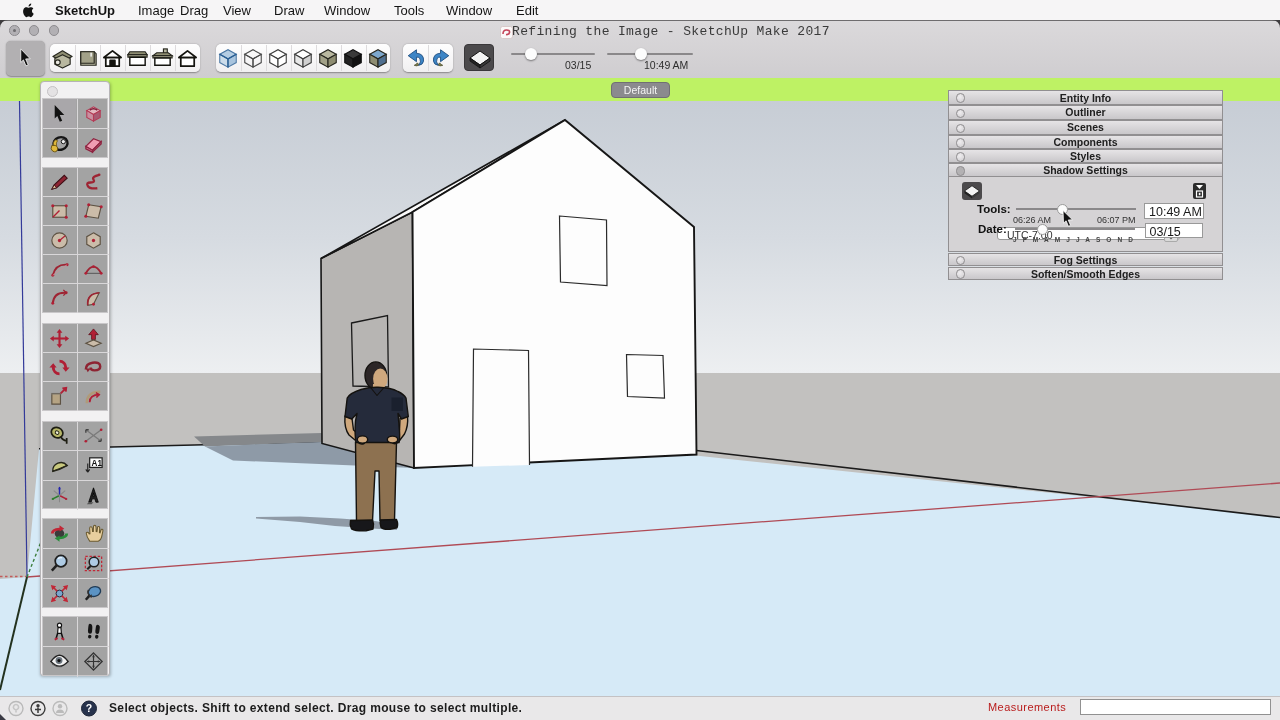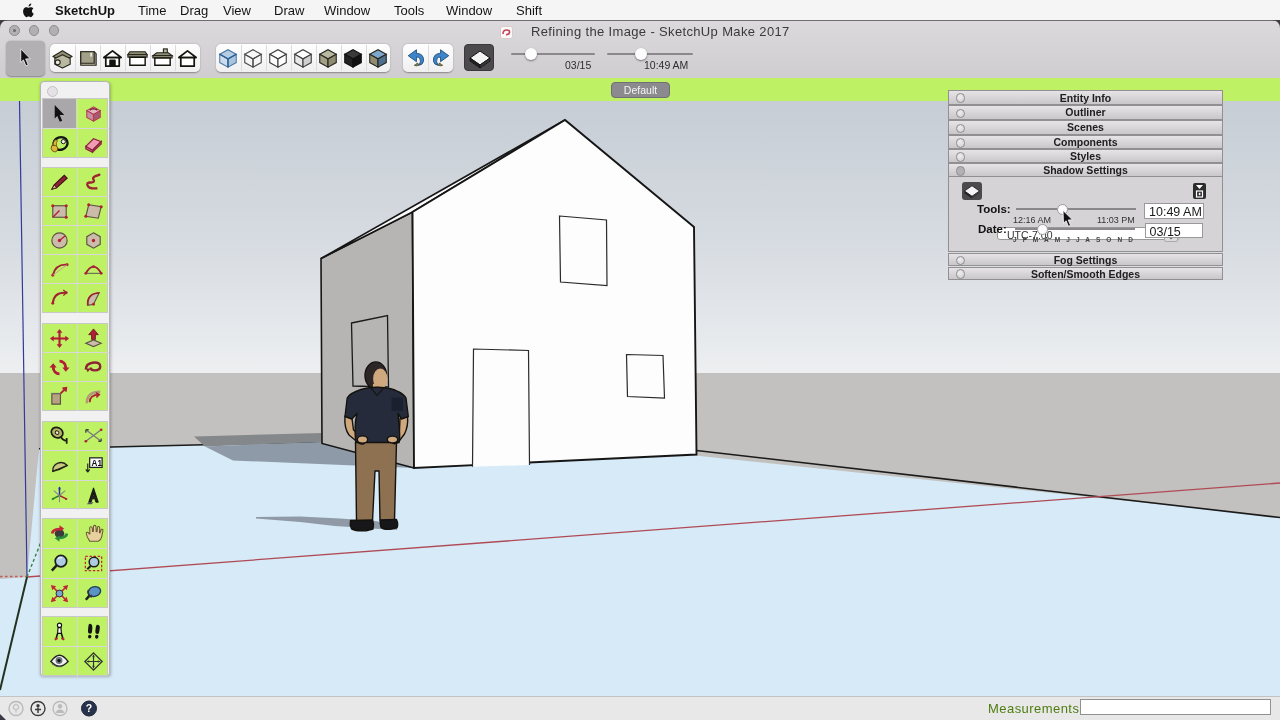--- a/index.html
+++ b/index.html
@@ -2,38 +2,38 @@
 <html><head><meta charset="utf-8">
 <style>
 html,body{margin:0;padding:0;}
 body{width:1280px;height:720px;overflow:hidden;font-family:"Liberation Sans",sans-serif;background:#222;}
 #root{position:absolute;top:0;left:0;width:1280px;height:672px;}
 .abs{position:absolute;}
 #menubar{top:0;left:0;width:1280px;height:20px;background:#f6f5f6;border-bottom:1px solid #6e6c6e;color:#141414;font-size:13px;}
 #menubar .mi{position:absolute;top:2.5px;white-space:nowrap;}
 #titlebar{top:21px;left:0;width:1280px;height:57.5px;background:linear-gradient(#dbd9db,#cfcdd0);border-bottom:1px solid #b2b0b2;box-sizing:border-box;}
 .tl{position:absolute;top:4px;width:10.5px;height:10.5px;border-radius:50%;background:#b2b0b4;border:1px solid #8e8c90;box-sizing:border-box;}
-#wintitle{position:absolute;top:2.5px;left:531px;font-size:13px;color:#3a3a3a;letter-spacing:0.35px;}
+#wintitle{position:absolute;top:2.5px;left:512px;font-size:13px;color:#3a3a3a;letter-spacing:0.35px;font-family:Liberation Mono, monospace;}
 #tabbar{top:78px;left:0;width:1280px;height:23px;background:#bef264;}
 #deftab{position:absolute;top:4px;left:611px;width:59px;height:16px;background:#8b8a8e;border:1px solid #716f73;border-radius:4px;color:#f4f4f4;font-size:10.5px;text-align:center;line-height:15px;box-sizing:border-box;}
 #statusbar{top:696px;left:0;width:1280px;height:24px;background:#e9e8e9;border-top:1px solid #c4c2c4;box-sizing:border-box;font-size:11.5px;color:#1c1c1c;}
 #canvas{top:101px;left:0;}
 
 .tbgroup{position:absolute;top:23px;height:27.5px;background:linear-gradient(#fefefe,#f1f0f1);border-radius:5px;box-shadow:0 0.5px 1.5px rgba(0,0,0,0.35);}
 .tbsep{position:absolute;top:1px;bottom:1px;width:1px;background:#dddbdd;}
 .tbi{position:absolute;top:2.5px;}
 #selbtn{position:absolute;top:20px;left:6px;width:38.5px;height:35px;background:#b2b0b2;border-radius:5px;box-shadow:0 0.5px 1.5px rgba(0,0,0,0.35);}
 #shadowbtn{position:absolute;top:22.5px;left:463.5px;width:30px;height:27px;background:#4c4a4c;border:1px solid #3a383a;border-radius:4px;box-sizing:border-box;}
 .sldtrack{position:absolute;top:31.5px;height:2.5px;background:#8a888a;border-radius:1px;}
 .sldknob{position:absolute;top:27px;width:12px;height:12px;border-radius:50%;background:#fdfdfd;box-shadow:0 1px 2px rgba(0,0,0,0.45);}
 .sldlbl{position:absolute;top:37.5px;font-size:10.5px;color:#2e2e2e;}
 
 #palette{top:81px;left:40px;width:70px;height:595px;background:#f2f1f2;border:1px solid #b6b4b6;border-radius:4px 4px 3px 3px;box-sizing:border-box;box-shadow:0.5px 1px 3px rgba(0,0,0,0.25);}
 #palclose{position:absolute;top:3.5px;left:5.5px;width:11px;height:11px;border-radius:50%;background:#e4e2e4;border:1px solid #c4c2c4;box-sizing:border-box;}
-.pgrp{position:absolute;left:1px;width:66px;border:1px solid #c9c7c9;background:#bef264;box-sizing:border-box;}
+.pgrp{position:absolute;left:1px;width:66px;border:1px solid #c9c7c9;background:#a3a3a3;box-sizing:border-box;}
 
 .prow{position:absolute;left:0;width:66px;border-bottom:1px solid #d9d7d9;box-sizing:border-box;}
 .prow:last-child{border-bottom:none;}
 .pc{position:absolute;top:0;bottom:0;width:32.5px;display:flex;align-items:center;justify-content:center;}
 .pc:nth-child(odd of .pc){}
 .pc+.pc{border-left:1px solid #d9d7d9;width:32px;}
 .pcsel{position:absolute;left:0;top:0;width:33px;height:100%;background:#a9a7aa;}
 
 #rpanel{top:89.5px;left:948px;width:275px;}
 .rphdr{position:absolute;left:0;width:275px;background:linear-gradient(#e6e4e6,#c9c7ca);border:1px solid #918f91;box-sizing:border-box;text-align:center;font-size:10.5px;font-weight:bold;color:#202020;}
@@ -93,28 +93,28 @@
       <ellipse cx="362.5" cy="338.5" rx="5.2" ry="3.6" fill="#cfa87d"></ellipse>
       <ellipse cx="392.5" cy="338.5" rx="5.2" ry="3.4" fill="#cfa87d"></ellipse>
     </g>
   </svg>
 
   <div id="menubar" class="abs">
     <svg class="abs" style="left:21px;top:2.5px" width="14" height="16" viewBox="0 0 16 20">
         <path d="M11.18,3.28c.58-.7.98-1.66.87-2.64-.84.04-1.87.56-2.47,1.26-.54.62-1.02,1.63-.89,2.58.94.07,1.9-.48,2.49-1.2zm1.74,6.76c-.02-2.06,1.68-3.05,1.76-3.1-.96-1.4-2.45-1.59-2.98-1.61-1.27-.13-2.48.75-3.12.75-.64,0-1.64-.73-2.69-.71-1.38.02-2.66.8-3.37,2.04-1.44,2.5-.37,6.19,1.03,8.21.69.99,1.5,2.1,2.57,2.06,1.03-.04,1.42-.67,2.67-.67s1.6.67,2.69.65c1.11-.02,1.81-1.01,2.49-2,.78-1.15,1.1-2.26,1.12-2.32-.02-.01-2.15-.83-2.17-3.3z" fill="#141414"></path>
       </svg>
     <span class="mi" style="left:55px;font-weight:bold;">SketchUp</span>
-    <span class="mi" style="left:138px;">Time</span>
+    <span class="mi" style="left:138px;">Image</span>
     <span class="mi" style="left:180px;">Drag</span>
     <span class="mi" style="left:223px;">View</span>
     <span class="mi" style="left:274px;">Draw</span>
     <span class="mi" style="left:324px;">Window</span>
     <span class="mi" style="left:394px;">Tools</span>
     <span class="mi" style="left:446px;">Window</span>
-    <span class="mi" style="left:516px;">Shift</span>
+    <span class="mi" style="left:516px;">Edit</span>
   </div>
 
   <div id="titlebar" class="abs">
     <div class="tl" style="left:9px;">
         <div style="position:absolute;left:2.8px;top:2.8px;width:3px;height:3px;border-radius:50%;background:#6e6c70;"></div>
       </div>
     <div class="tl" style="left:28.5px;"></div>
     <div class="tl" style="left:48.5px;"></div>
     <svg class="abs" style="left:500px;top:4.5px" width="13" height="13" viewBox="0 0 13 13">
         <rect x="0.5" y="0.5" width="12" height="12" rx="2" fill="#fbf8f8" stroke="#d9c9c9"></rect>
@@ -616,22 +616,22 @@
       </div>
       <div style="position:absolute;left:244px;top:6px;width:13px;height:16px;background:#2c2c2c;border-radius:2px;"><svg width="13" height="16" viewBox="0 0 13 16">
             <path d="M3,2 L10,2 L6.5,6 Z" fill="#fff"></path>
             <rect x="3.5" y="8" width="6" height="6" fill="none" stroke="#fff" stroke-width="1.2"></rect>
             <rect x="5.8" y="9.8" width="1.6" height="2.4" fill="#fff"></rect>
           </svg></div>
       <div style="position:absolute;left:28px;top:26px;font-size:11.5px;font-weight:bold;color:#111;">Tools:</div>
       <div style="position:absolute;left:29px;top:46px;font-size:11.5px;font-weight:bold;color:#111;">Date:</div>
       <div style="position:absolute;left:67px;top:31.5px;width:120px;height:2px;background:#8a888a;"></div>
       <div style="position:absolute;left:108px;top:27px;width:11px;height:11px;border-radius:50%;background:#fcfcfc;border:1px solid #9a9a9a;box-sizing:border-box;"></div>
-      <div style="position:absolute;left:64px;top:38.5px;font-size:9px;color:#333;">12:16 AM</div>
-      <div style="position:absolute;left:148px;top:38.5px;font-size:9px;color:#333;">11:03 PM</div>
+      <div style="position:absolute;left:64px;top:38.5px;font-size:9px;color:#333;">06:26 AM</div>
+      <div style="position:absolute;left:148px;top:38.5px;font-size:9px;color:#333;">06:07 PM</div>
       <div style="position:absolute;left:66px;top:51.5px;width:120px;height:2px;background:#8a888a;"></div>
       <div style="position:absolute;left:88px;top:47px;width:11px;height:11px;border-radius:50%;background:#fcfcfc;border:1px solid #9a9a9a;box-sizing:border-box;"></div>
       <div style="position:absolute;left:64px;top:59.5px;width:124px;font-size:6.5px;font-weight:bold;color:#444;letter-spacing:0;word-spacing:4.3px;">J F M A M J J A S O N D</div>
       <div class="vbox" style="left:195px;top:26.5px;width:59.5px;height:15.5px;">
           <span style="position:absolute;left:4px;top:1px;">10:49 AM</span>
         </div>
       <div class="vbox" style="left:195.5px;top:46.5px;width:58.5px;height:14.5px;">
           <span style="position:absolute;left:4px;top:0.5px;">03/15</span>
         </div>
       <svg style="position:absolute;left:113px;top:33px" width="13" height="17" viewBox="0 0 13 17">
@@ -648,21 +648,22 @@
       <path d="M8,4.5 a2.6,2.6 0 1 1 -0.01,0 M8,9.5 L8,12.5" stroke="#c6c6c6" stroke-width="1.6" fill="none"></path>
       <circle cx="30" cy="8.5" r="7" fill="none" stroke="#3c3c3c" stroke-width="1.4"></circle>
       <circle cx="30" cy="5.8" r="1.7" fill="#3c3c3c"></circle>
         <path d="M30,7.5 L30,13 M27,9.5 L33,9.5" stroke="#3c3c3c" stroke-width="1.5" fill="none"></path>
       <circle cx="52" cy="8.5" r="7" fill="none" stroke="#bbb" stroke-width="1.4"></circle>
       <circle cx="52" cy="6.3" r="2.2" fill="#bbb"></circle>
         <path d="M48,13 Q48,9.5 52,9.5 Q56,9.5 56,13 Z" fill="#bbb"></path>
       <circle cx="81" cy="8.5" r="7.5" fill="#27324c" stroke="#1b2335" stroke-width="1"></circle>
       <text x="81" y="12.2" font-size="10.5" font-weight="bold" fill="#fff" text-anchor="middle" font-family="Liberation Sans">?</text>
     </svg>
-    <div style="position:absolute;left:988px;top:4px;font-size:13px;color:#4d7c0f;letter-spacing:0.45px;text-align:center;">Measurements</div>
+    <div style="position:absolute;left:109px;top:4px;font-size:12px;font-weight:bold;letter-spacing:0.35px;">Select objects. Shift to extend select. Drag mouse to select multiple.</div>
+    <div style="position:absolute;left:988px;top:4px;font-size:11px;color:#b91c1c;letter-spacing:0.45px;text-align:center;">Measurements</div>
     <div style="position:absolute;left:1080px;top:1.5px;width:191px;height:16.5px;background:#fff;border:1px solid #919191;box-sizing:border-box;"></div>
     <svg style="position:absolute;left:0;top:17px" width="7" height="7">
         <path d="M0,7 L7,7 L0,0 Z" fill="#3a3a44"></path>
       </svg>
   </div>
   <svg class="abs" style="left:0;top:20px" width="8" height="8">
       <path d="M0,0 L8,0 A8,8 0 0 0 0,8 Z" fill="#3f3d3f"></path>
     </svg>
   <svg class="abs" style="left:1272px;top:20px" width="8" height="8">
       <path d="M8,0 L0,0 A8,8 0 0 1 8,8 Z" fill="#3f3d3f"></path>

